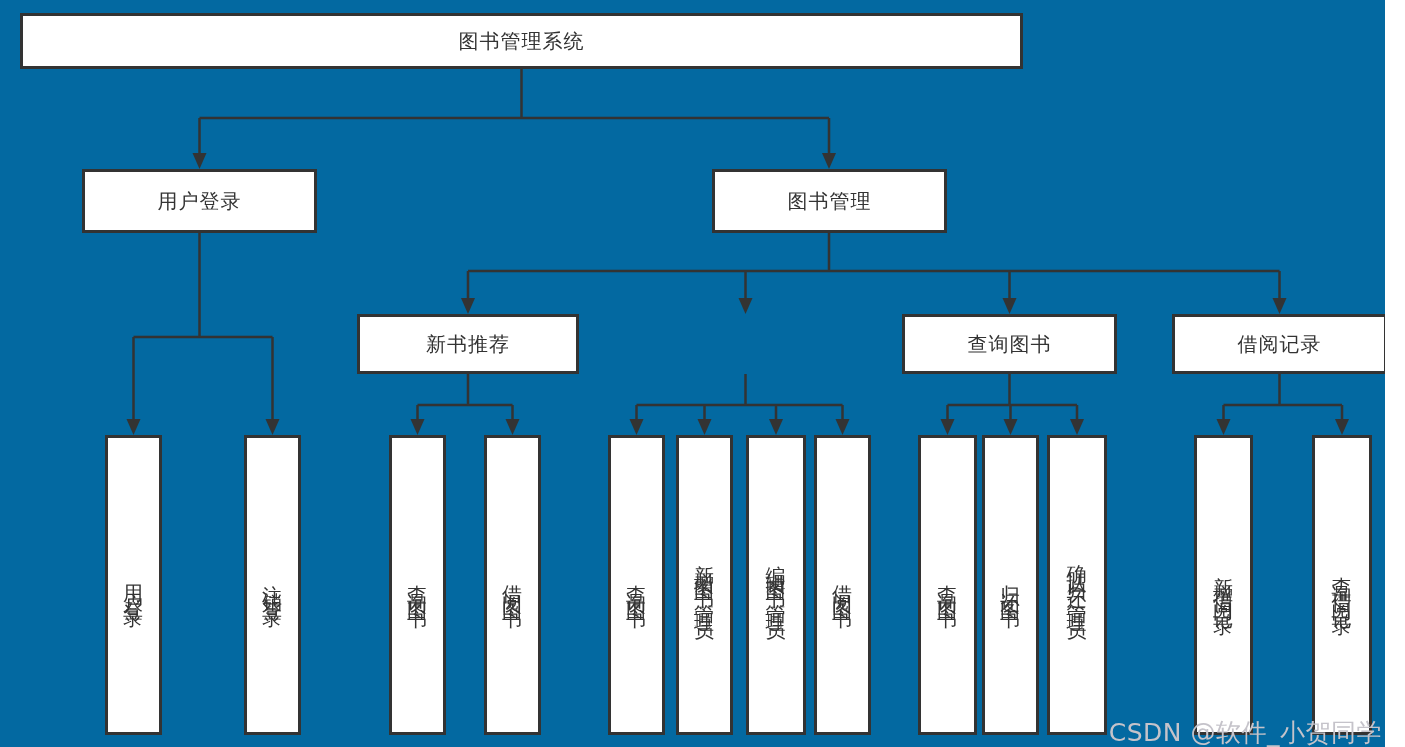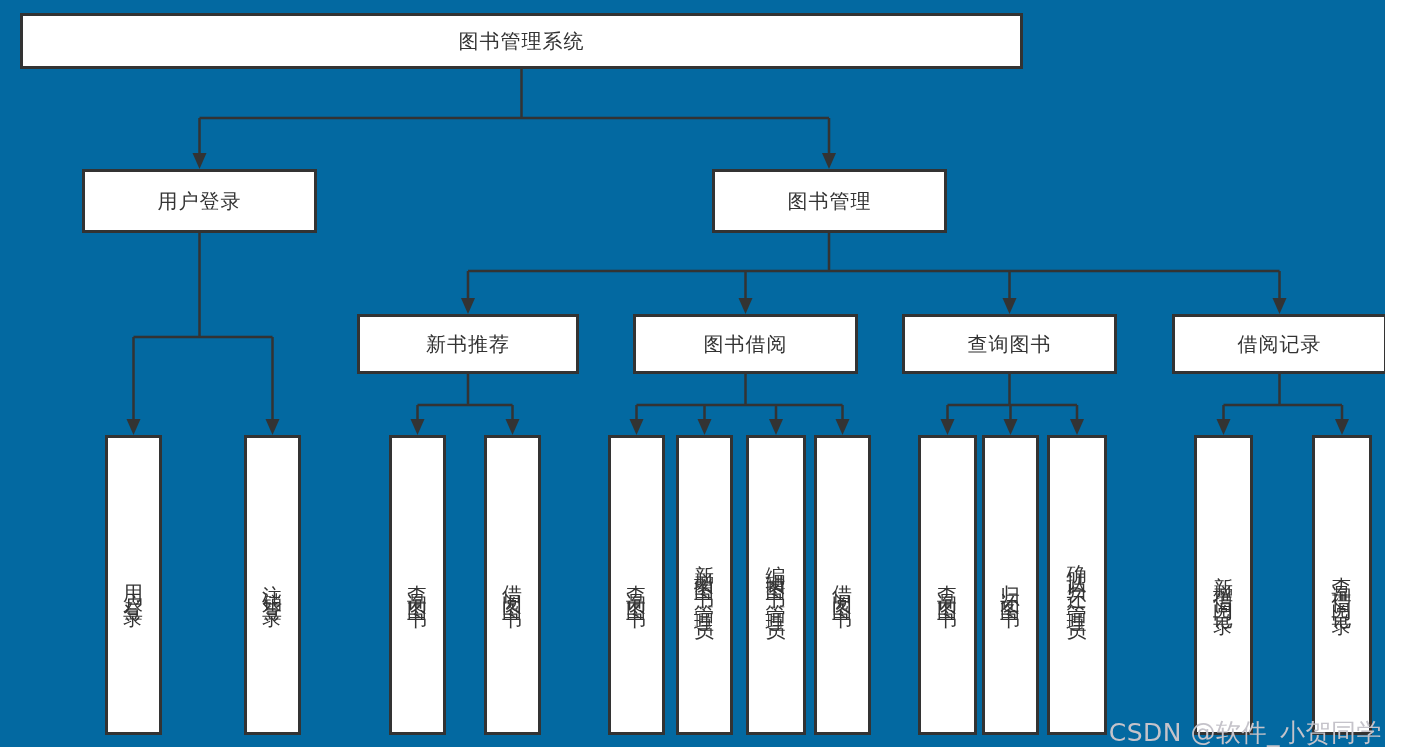--- a/index.html
+++ b/index.html
@@ -83,21 +83,20 @@
       <polygon points="1335,419 1349,419 1342,435"></polygon>
     </g>
   </svg>
 
   <div class="node h" style="left:20px;top:13px;width:1003px;height:56px">图书管理系统</div>
 
   <div class="node h" style="left:82px;top:169px;width:235px;height:64px">用户登录</div>
   <div class="node h" style="left:357px;top:314px;width:222px;height:60px">新书推荐</div>
 
   <div class="node h" style="left:712px;top:169px;width:235px;height:64px">图书管理</div>
-  <div class="node h" style="left:633px;top:314px;width:225px;height:60px">图书借阅</div>
   <div class="node h" style="left:902px;top:314px;width:215px;height:60px">查询图书</div>
   <div class="node h" style="left:1172px;top:314px;width:215px;height:60px">借阅记录</div>
 
   <div class="node v" style="left:105px;top:435px;width:57px;height:300px">用户登录</div>
   <div class="node v" style="left:244px;top:435px;width:57px;height:300px">注销登录</div>
 
   <div class="node v" style="left:389px;top:435px;width:57px;height:300px">查询图书</div>
   <div class="node v" style="left:484px;top:435px;width:57px;height:300px">借阅图书</div>
 
   <div class="node v" style="left:608px;top:435px;width:57px;height:300px">查询图书</div>

